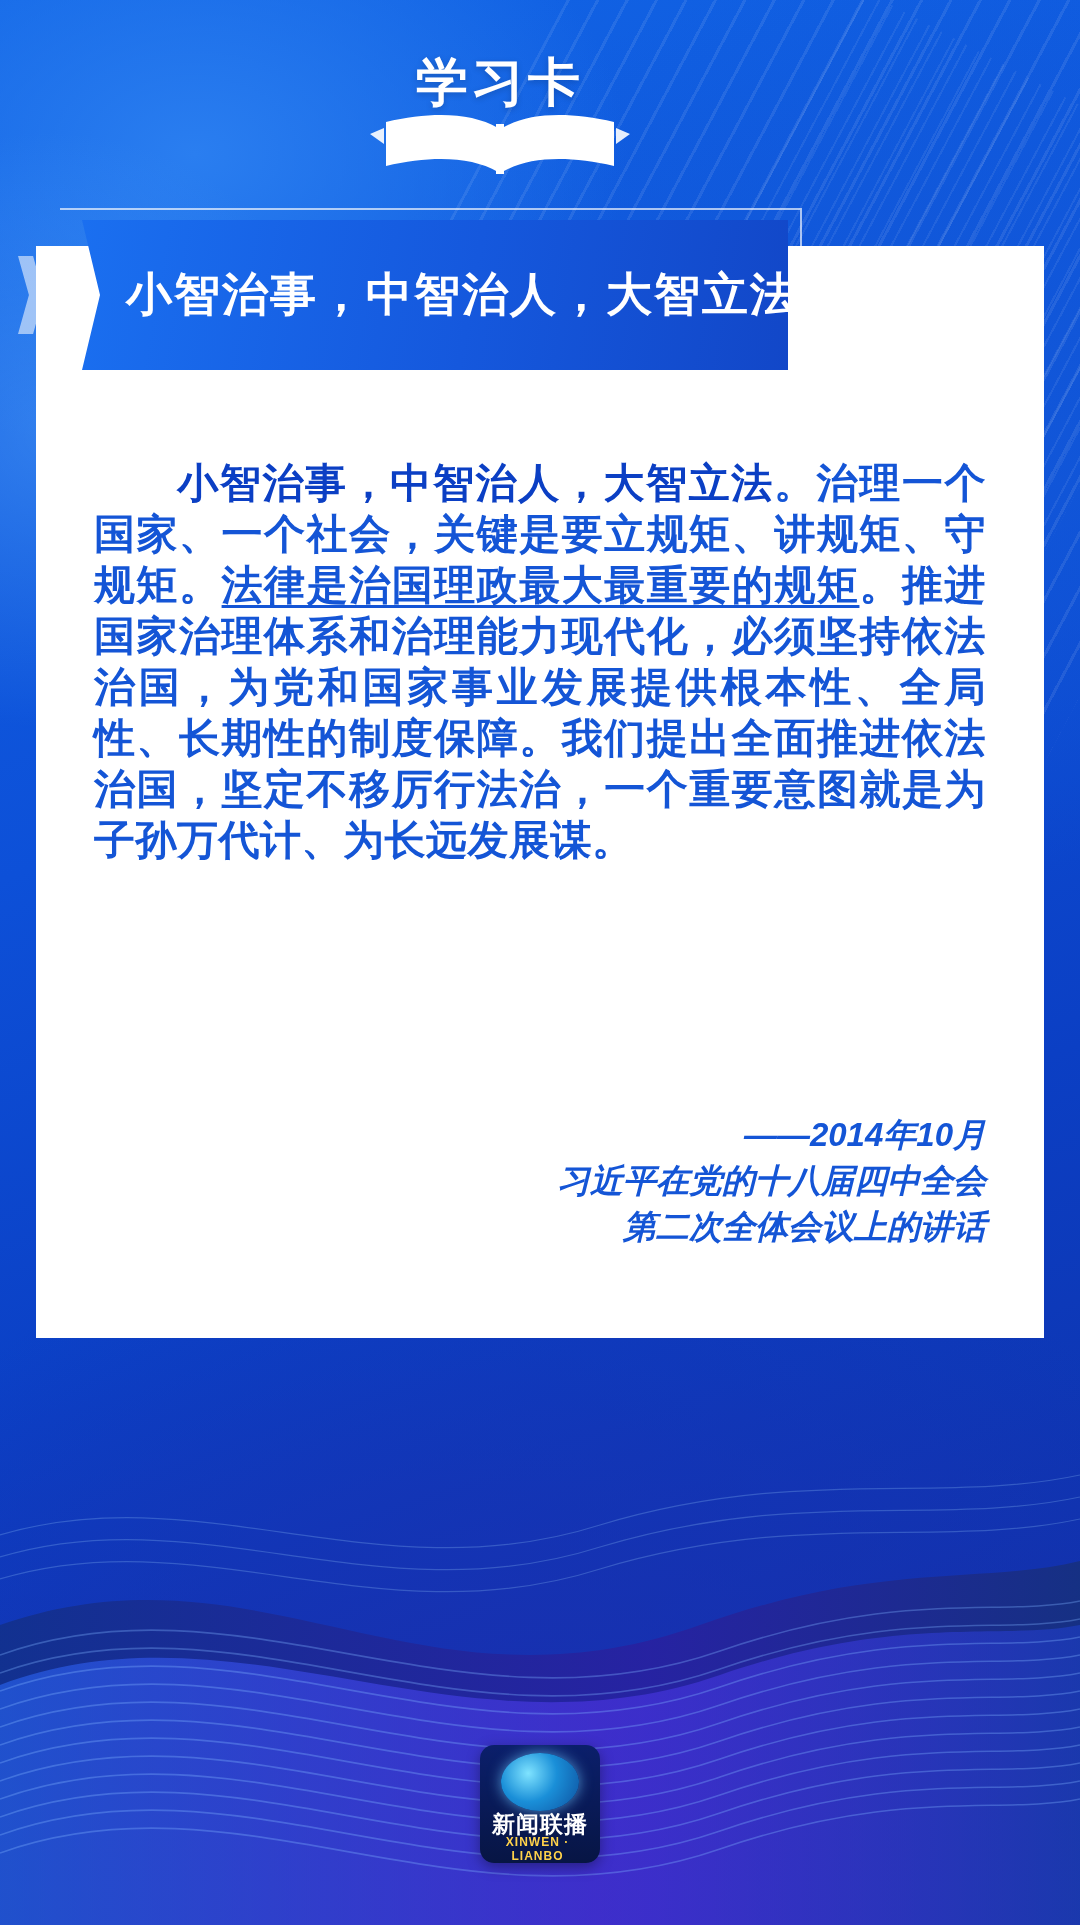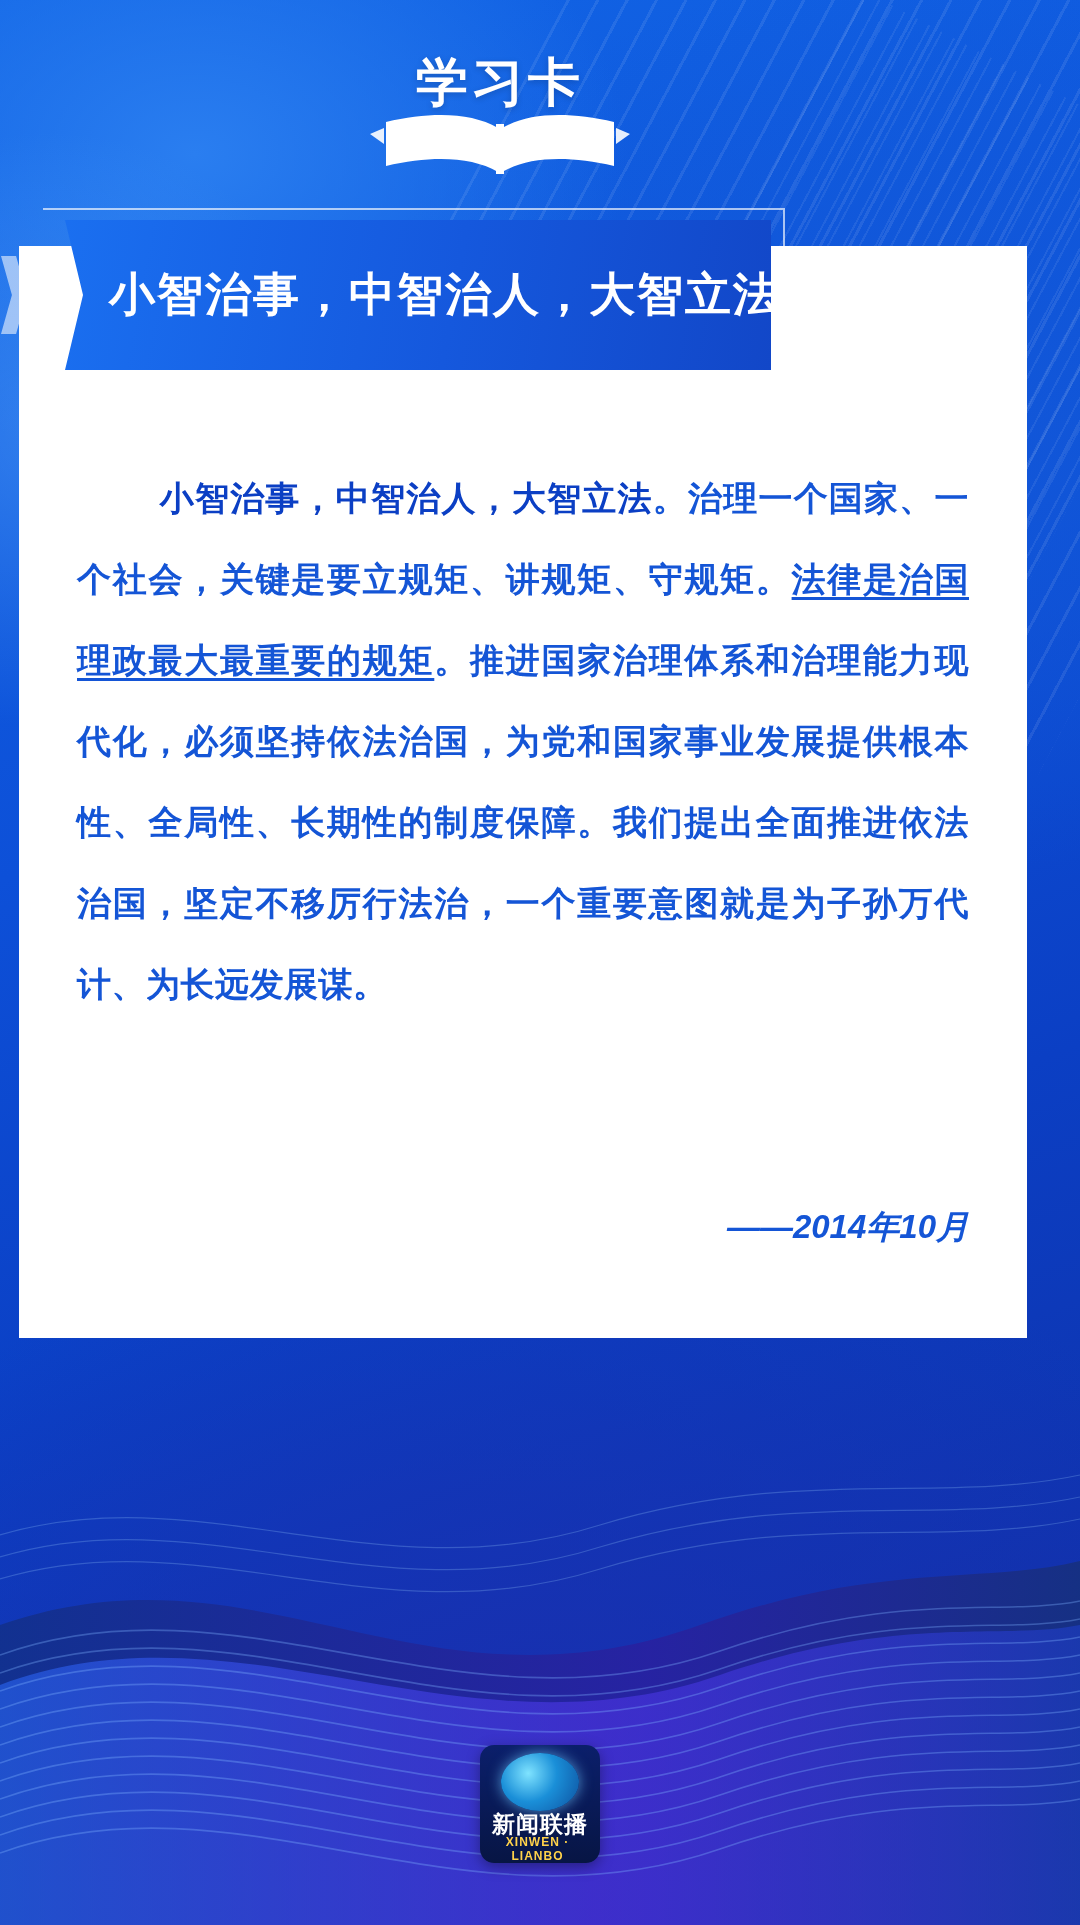--- a/index.html
+++ b/index.html
@@ -110,21 +110,21 @@
   .logo-book {
     position: absolute;
     bottom: 2px;
     left: 50%;
     transform: translateX(-50%);
   }
 
   
   .card {
     position: absolute;
-    left: 19px;
+    left: 36px;
     top: 246px;
     width: 1008px;
     height: 1092px;
     background: #ffffff;
   }
 
   
   .ribbon {
     position: absolute;
     left: 12px;
@@ -182,22 +182,22 @@
     white-space: nowrap;
   }
 
   
   .body-text {
     position: absolute;
     left: 58px;
     top: 212px;
     width: 892px;
     color: #1455d6;
-    font-size: 34px;
-    line-height: 81px;
+    font-size: 41px;
+    line-height: 51px;
     font-weight: bold;
     text-align: justify;
     letter-spacing: 0.5px;
   }
   .body-text .indent { display: inline-block; width: 82px; }
   .hl { color: #0b3fc4; }
   .ul { text-decoration: underline; text-underline-offset: 6px; text-decoration-thickness: 3px; }
 
   .source {
     position: absolute;
@@ -329,20 +329,22 @@
       </div>
       <div class="ribbon-title">小智治事，中智治人，大智立法</div>
     </div>
 
     <div class="body-text">
       <span class="indent"></span><span class="hl">小智治事，中智治人，大智立法</span><span>。治理一个国家、一个社会，关键是要立规矩、讲规矩、守规矩。</span><span class="ul">法律是治国理政最大最重要的规矩</span><span>。推进国家治理体系和治理能力现代化，必须坚持依法治国，为党和国家事业发展提供根本性、全局性、长期性的制度保障。我们提出全面推进依法治国，坚定不移厉行法治，一个重要意图就是为子孙万代计、为长远发展谋。</span>
     </div>
 
     <div class="source">
       <div>——2014年10月</div>
+      <div>习近平在党的十八届四中全会</div>
+      <div>第二次全体会议上的讲话</div>
     </div>
 
   </div>
 
   <div class="badge">
     <div class="badge-globe"></div>
     <div class="badge-cn">新闻联播</div>
     <div class="badge-en">XINWEN · LIANBO</div>
   </div>
 

